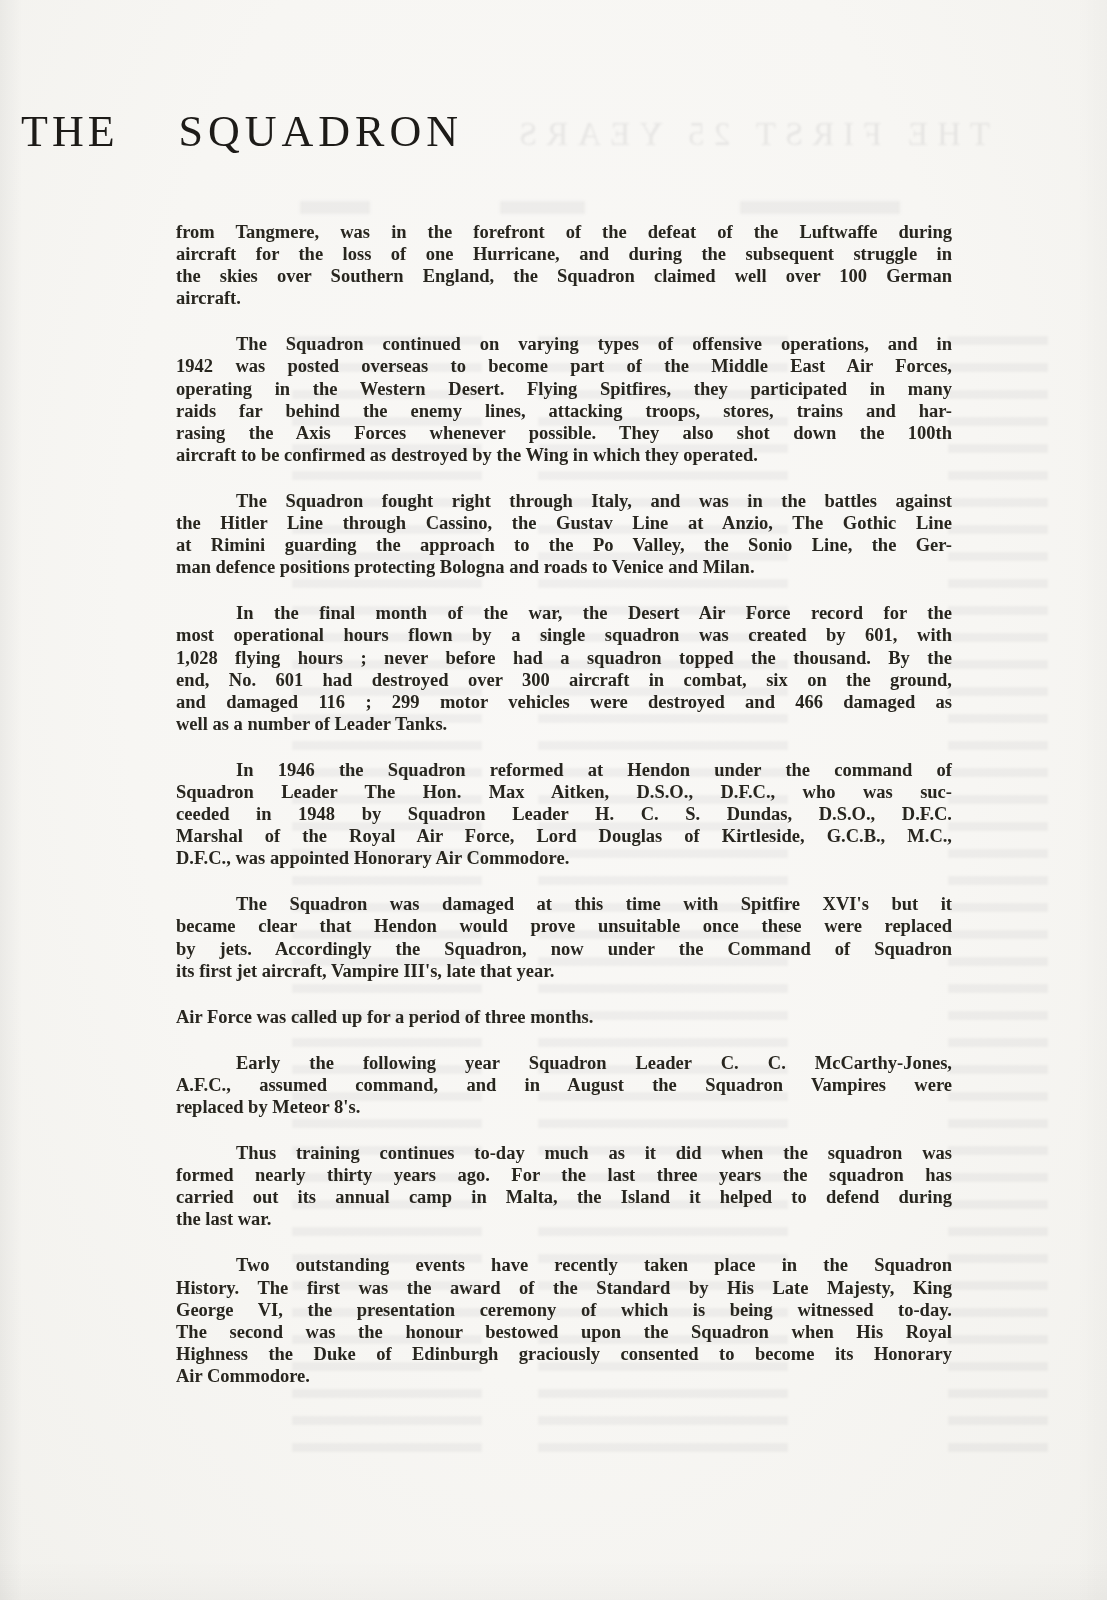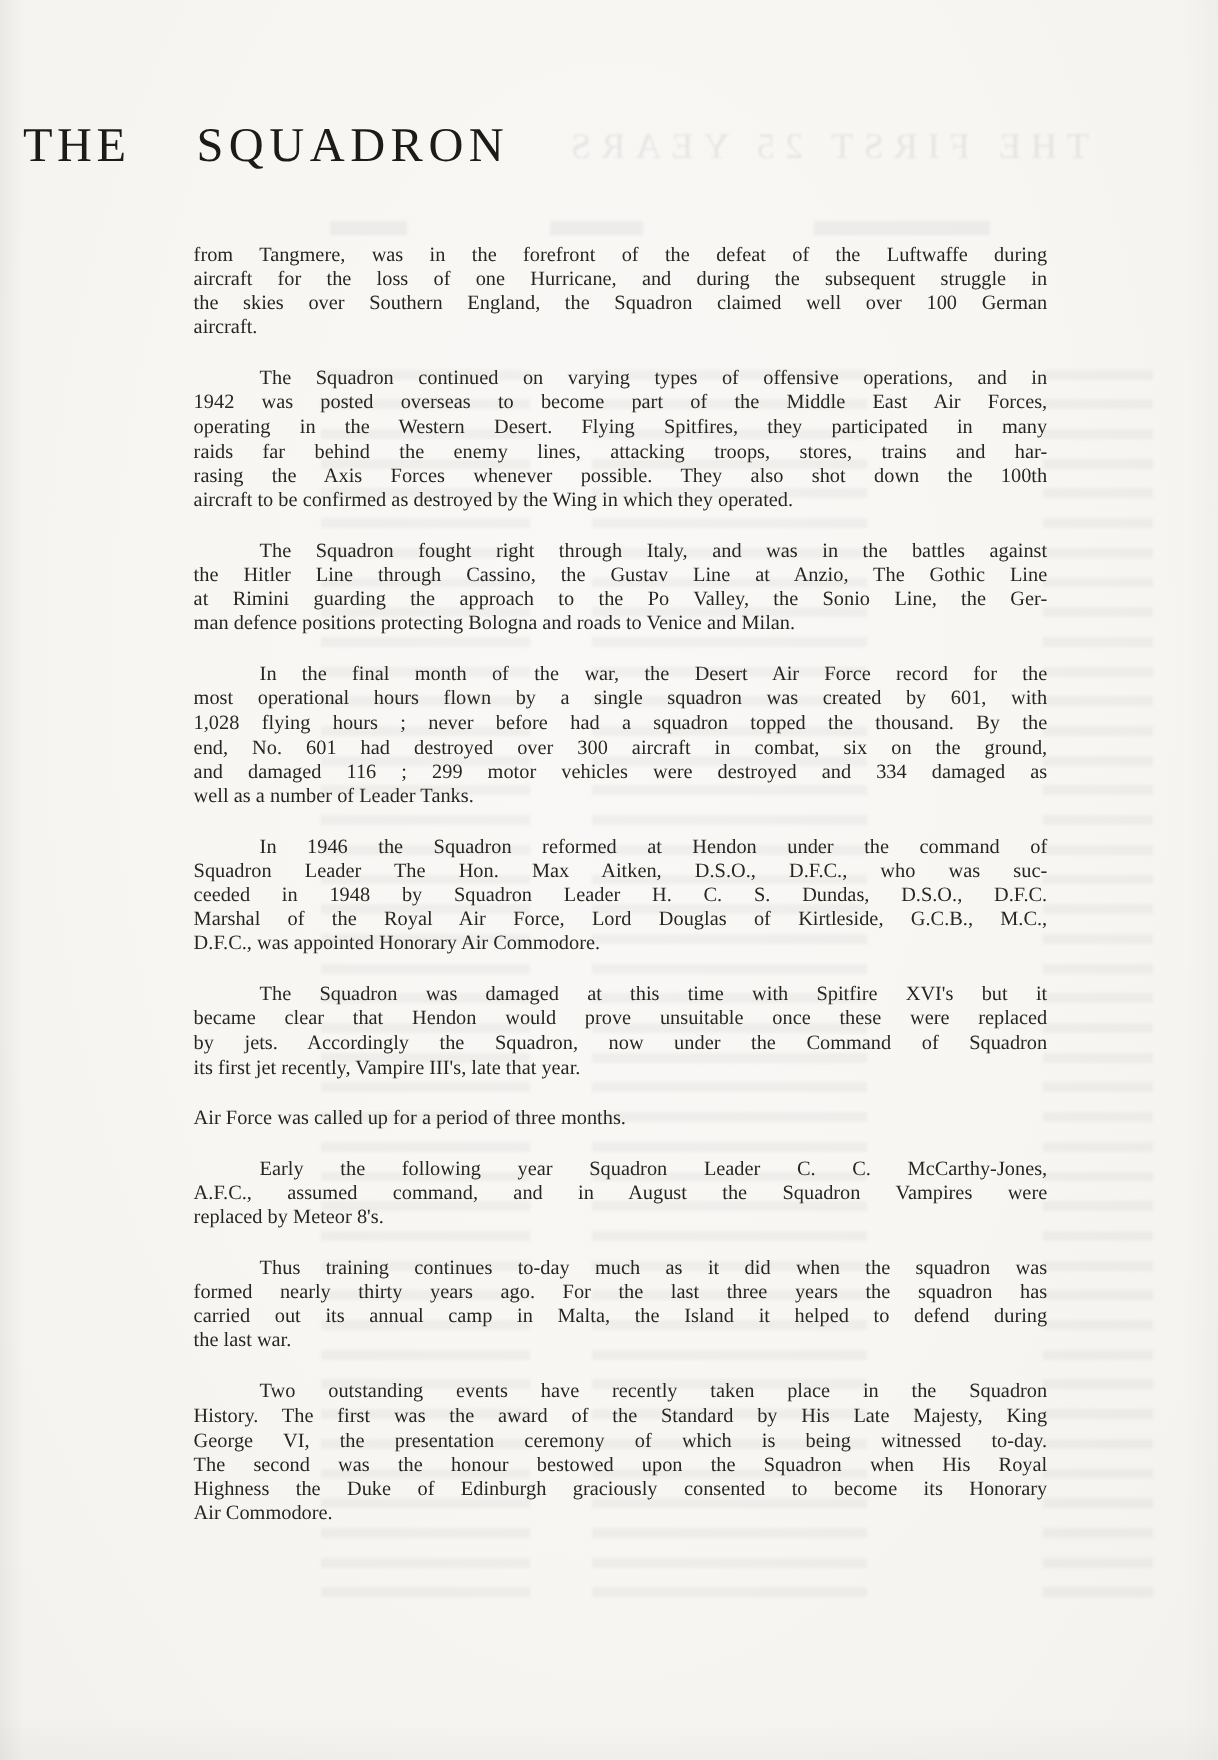--- a/index.html
+++ b/index.html
@@ -80,20 +80,21 @@
     top: 221px;
     width: 776px;
     font-size: 18.5px;
     line-height: 22.1px;
     color: #28261f;
   }
   .para { margin-bottom: 24px; }
   .line {
     text-align: justify;
     text-align-last: justify;
+    font-weight: bold;
   }
   .line.last { text-align-last: left; }
   .line.indent { text-indent: 60px; }
 </style>
 </head>
 <body>
 
 <div class="page">
 
   <div class="ghost-heading">THE FIRST 25 YEARS</div>
@@ -126,35 +127,35 @@
         <div class="line indent">The Squadron fought right through Italy, and was in the battles against</div>
         <div class="line">the Hitler Line through Cassino, the Gustav Line at Anzio, The Gothic Line</div>
         <div class="line">at Rimini guarding the approach to the Po Valley, the Sonio Line, the Ger-</div>
         <div class="line last">man defence positions protecting Bologna and roads to Venice and Milan.</div>
       </div>
       <div class="para">
         <div class="line indent">In the final month of the war, the Desert Air Force record for the</div>
         <div class="line">most operational hours flown by a single squadron was created by 601, with</div>
         <div class="line">1,028 flying hours ; never before had a squadron topped the thousand.  By the</div>
         <div class="line">end, No. 601 had destroyed over 300 aircraft in combat, six on the ground,</div>
-        <div class="line">and damaged 116 ; 299 motor vehicles were destroyed and 334 damaged as</div>
+        <div class="line">and damaged 116 ; 299 motor vehicles were destroyed and 466 damaged as</div>
         <div class="line last">well as a number of Leader Tanks.</div>
       </div>
       <div class="para">
         <div class="line indent">In 1946 the Squadron reformed at Hendon under the command of</div>
         <div class="line">Squadron Leader The Hon. Max Aitken, D.S.O., D.F.C., who was suc-</div>
         <div class="line">ceeded in 1948 by Squadron Leader H. C. S. Dundas, D.S.O., D.F.C.</div>
         <div class="line">Marshal of the Royal Air Force, Lord Douglas of Kirtleside, G.C.B., M.C.,</div>
         <div class="line last">D.F.C., was appointed Honorary Air Commodore.</div>
       </div>
       <div class="para">
         <div class="line indent">The Squadron was damaged at this time with Spitfire XVI's but it</div>
         <div class="line">became clear that Hendon would prove unsuitable once these were replaced</div>
         <div class="line">by jets.  Accordingly the Squadron, now under the Command of Squadron</div>
-        <div class="line last">its first jet recently, Vampire III's, late that year.</div>
+        <div class="line last">its first jet aircraft, Vampire III's, late that year.</div>
       </div>
       <div class="para">
         <div class="line last">Air Force was called up for a period of three months.</div>
       </div>
       <div class="para">
         <div class="line indent">Early the following year Squadron Leader C. C. McCarthy-Jones,</div>
         <div class="line">A.F.C., assumed command, and in August the Squadron Vampires were</div>
         <div class="line last">replaced by Meteor 8's.</div>
       </div>
       <div class="para">

